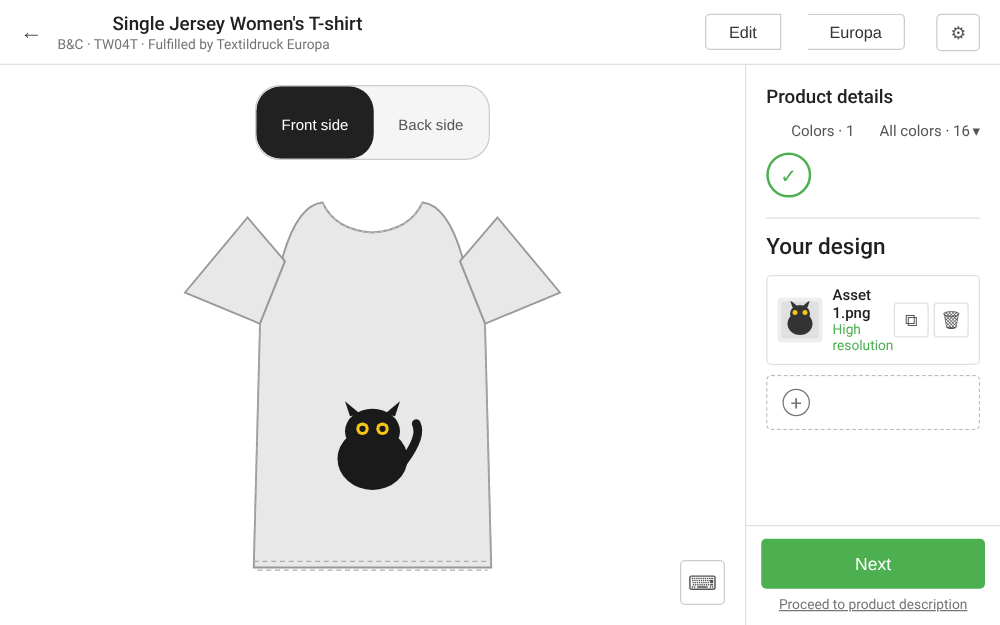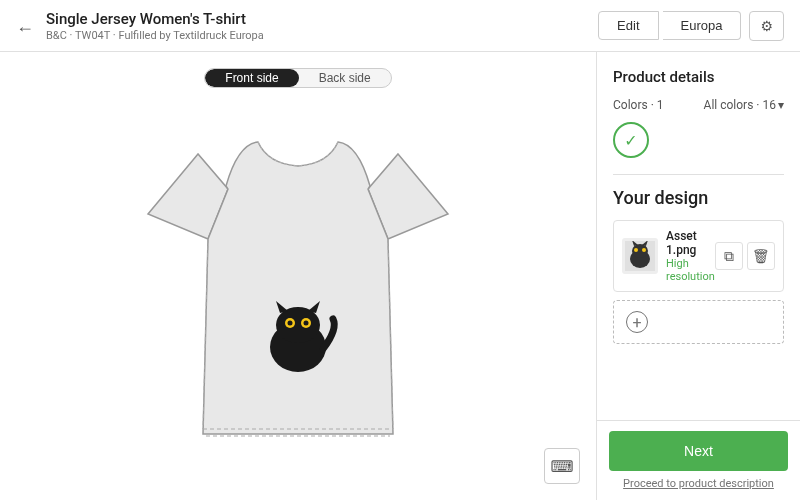--- a/index.html
+++ b/index.html
@@ -5,23 +5,23 @@
     * { box-sizing: border-box; margin: 0; padding: 0; }
     body { font-family: 'Roboto', Arial, sans-serif; background: #fff; width: 800px; height: 500px; overflow: hidden; display: flex; flex-direction: column; }
 
     
     .header {
       display: flex; align-items: center; padding: 8px 16px;
       border-bottom: 1px solid #e0e0e0; height: 52px; flex-shrink: 0;
     }
     .header-back { cursor: pointer; margin-right: 12px; color: #555; font-size: 18px; }
     .header-title-block { flex: 1; }
-    .header-title { font-size: 15px; font-weight: 500; color: #212121; }
+    .header-title { font-size: 15px; font-weight: 500; color: #212121; margin-left: 44px; }
     .header-subtitle { font-size: 11px; color: #757575; margin-top: 1px; }
-    .header-buttons { display: flex; gap: 4px; align-items: flex-start; }
+    .header-buttons { display: flex; gap: 21px; align-items: flex-start; }
     .btn-edit {
       border: 1px solid #ccc; background: #fff; border-radius: 4px 0 0 4px;
       padding: 6px 18px; font-size: 13px; cursor: pointer; color: #333;
     }
     .btn-preview {
       border: 1px solid #ccc; background: #fff; border-radius: 0 4px 4px 0;
       padding: 6px 18px; font-size: 13px; cursor: pointer; color: #333;
       border-left: none;
     }
     .btn-settings {
@@ -34,21 +34,21 @@
 
     
     .left-panel { flex: 1; display: flex; flex-direction: column; align-items: center; padding: 16px; position: relative; }
 
     
     .side-toggle {
       display: flex; border: 1px solid #ccc; border-radius: 20px; overflow: hidden;
       margin-bottom: 16px; background: #f5f5f5;
     }
     .side-btn {
-      padding: 2px 20px; font-size: 12px; cursor: pointer; border: none;
+      padding: 24px 20px; font-size: 12px; cursor: pointer; border: none;
       background: transparent; color: #555;
     }
     .side-btn.active { background: #212121; color: #fff; border-radius: 20px; }
 
     
     .tshirt-area {
       flex: 1; display: flex; align-items: center; justify-content: center;
       width: 100%;
     }
     .tshirt-svg { width: 320px; height: 340px; }
@@ -65,21 +65,21 @@
     .right-panel {
       width: 204px; border-left: 1px solid #e0e0e0;
       display: flex; flex-direction: column; flex-shrink: 0;
     }
     .right-panel-content { flex: 1; overflow-y: auto; padding: 16px; }
 
     .section-title { font-size: 15px; font-weight: 500; color: #212121; margin-bottom: 12px; }
 
     
     .colors-row { display: flex; align-items: center; justify-content: space-between; margin-bottom: 10px; }
-    .colors-label { font-size: 12px; color: #555; }
+    .colors-label { font-size: 12px; color: #555; margin-left: 20px; }
     .all-colors { font-size: 12px; color: #555; display: flex; align-items: center; gap: 2px; cursor: pointer; }
 
     
     .color-swatch {
       width: 36px; height: 36px; border-radius: 50%; border: 2px solid #4caf50;
       display: flex; align-items: center; justify-content: center;
       margin-bottom: 16px; background: #fff;
     }
     .check-icon { color: #4caf50; font-size: 16px; }
 

